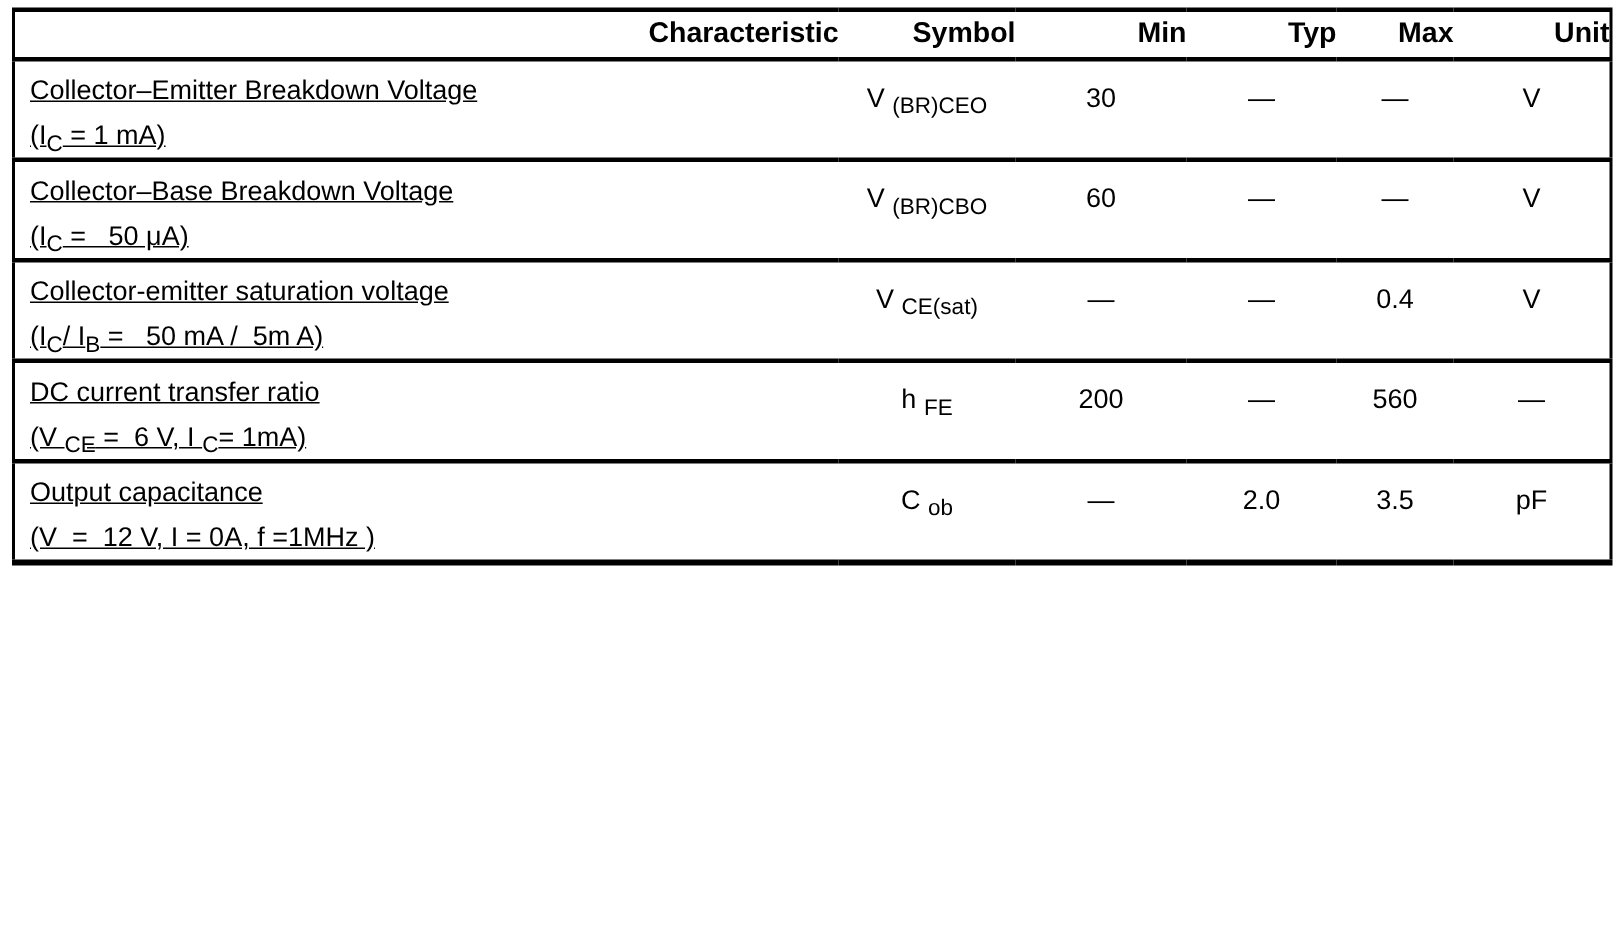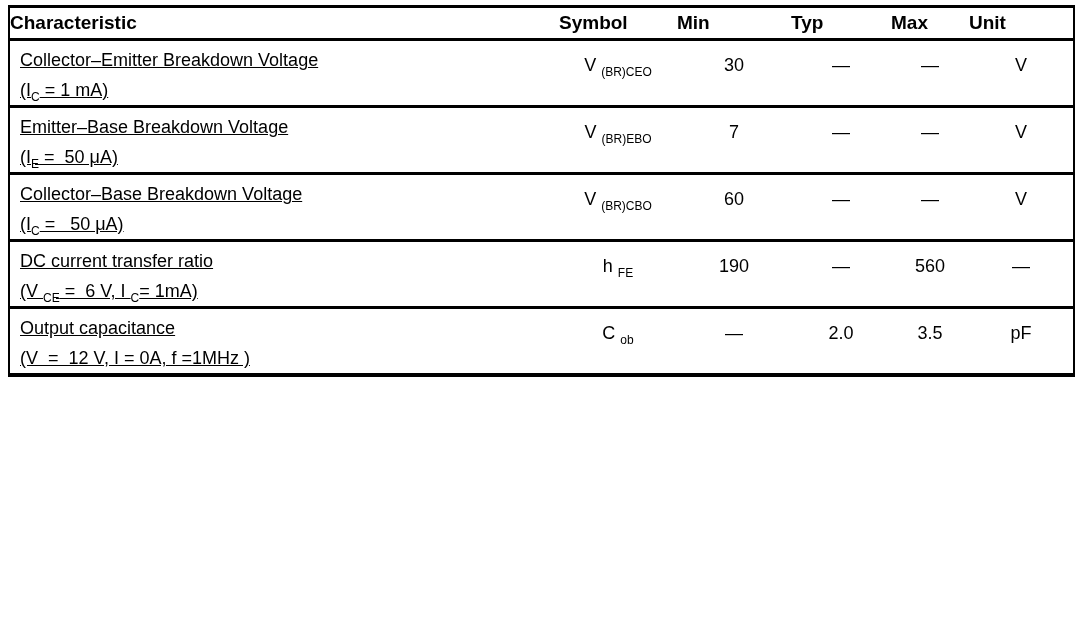--- a/index.html
+++ b/index.html
@@ -26,21 +26,21 @@
     border-top: 3px solid #000;
     border-bottom: 4px solid #000;
     border-left: 2px solid #000;
     border-right: 2px solid #000;
   }
   thead th {
     border-bottom: 3px solid #000;
     height: 33px;
     font-size: 19px;
     font-weight: bold;
-    text-align: left;
+    text-align: right;
     vertical-align: middle;
     padding: 0;
   }
   tbody tr { border-bottom: 3px solid #000; }
   tbody tr:last-child { border-bottom: none; }
   tbody td {
     height: 60px;
     vertical-align: top;
     font-size: 18px;
     padding: 0;
@@ -48,21 +48,21 @@
   td.char-cell { padding: 4px 4px 0 10px; text-align: left; text-decoration: underline; }
   .char-name { line-height: 30px; white-space: pre; }
   .char-cond { line-height: 30px; white-space: pre; }
   td.val-cell {
     text-align: center;
     padding-top: 12px;
     line-height: 24px;
     white-space: pre;
   }
   sub {
-    font-size: 12px;
+    font-size: 15px;
     line-height: 0;
     text-align: right;
   }
 </style>
 </head>
 <body>
 
 <div class="sheet">
   <table class="spec">
     <colgroup>
@@ -89,54 +89,54 @@
       <div class="char-name">Collector–Emitter Breakdown Voltage</div>
       <div class="char-cond">(I<sub>C</sub> = 1 mA)</div>
     </td>
     <td class="val-cell">V <sub>(BR)CEO</sub></td>
     <td class="val-cell">30</td>
     <td class="val-cell">—</td>
     <td class="val-cell">—</td>
     <td class="val-cell">V</td>
   </tr>
 
-  <tr>
-    <td class="char-cell">
-      <div class="char-name">Emitter–Base Breakdown Voltage</div>
-      <div class="char-cond">(I<sub>E</sub> =  50 μA)</div>
-    </td>
-    <td class="val-cell">V <sub>(BR)EBO</sub></td>
-    <td class="val-cell">7</td>
-    <td class="val-cell">—</td>
-    <td class="val-cell">—</td>
-    <td class="val-cell">V</td>
-  </tr>
 
   <tr>
     <td class="char-cell">
       <div class="char-name">Collector–Base Breakdown Voltage</div>
       <div class="char-cond">(I<sub>C</sub> =   50 μA)</div>
     </td>
     <td class="val-cell">V <sub>(BR)CBO</sub></td>
     <td class="val-cell">60</td>
     <td class="val-cell">—</td>
     <td class="val-cell">—</td>
     <td class="val-cell">V</td>
   </tr>
 
 
 
+  <tr>
+    <td class="char-cell">
+      <div class="char-name">Collector-emitter saturation voltage</div>
+      <div class="char-cond">(I<sub>C</sub>/ I<sub>B</sub> =   50 mA /  5m A)</div>
+    </td>
+    <td class="val-cell">V <sub>CE(sat)</sub></td>
+    <td class="val-cell">—</td>
+    <td class="val-cell">—</td>
+    <td class="val-cell">0.4</td>
+    <td class="val-cell">V</td>
+  </tr>
 
   <tr>
     <td class="char-cell">
       <div class="char-name">DC current transfer ratio</div>
       <div class="char-cond">(V <sub>CE</sub> =  6 V, I <sub>C</sub>= 1mA)</div>
     </td>
     <td class="val-cell">h <sub>FE</sub></td>
-    <td class="val-cell">190</td>
+    <td class="val-cell">200</td>
     <td class="val-cell">—</td>
     <td class="val-cell">560</td>
     <td class="val-cell">—</td>
   </tr>
 
 
   <tr>
     <td class="char-cell">
       <div class="char-name">Output capacitance</div>
       <div class="char-cond">(V  =  12 V, I = 0A, f =1MHz )</div>

